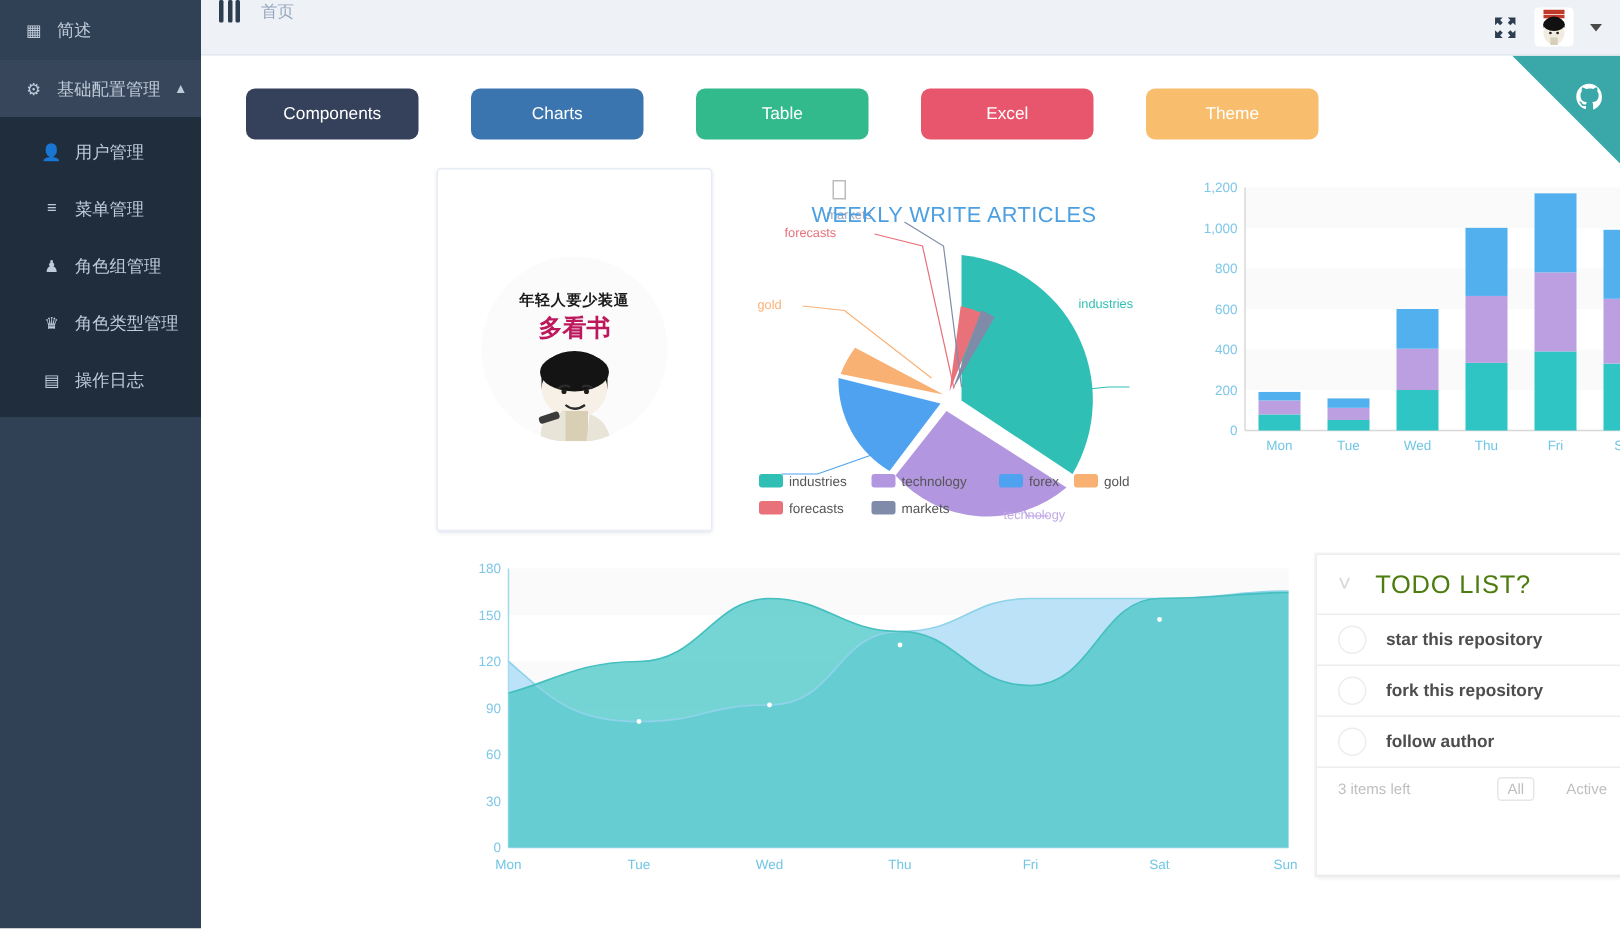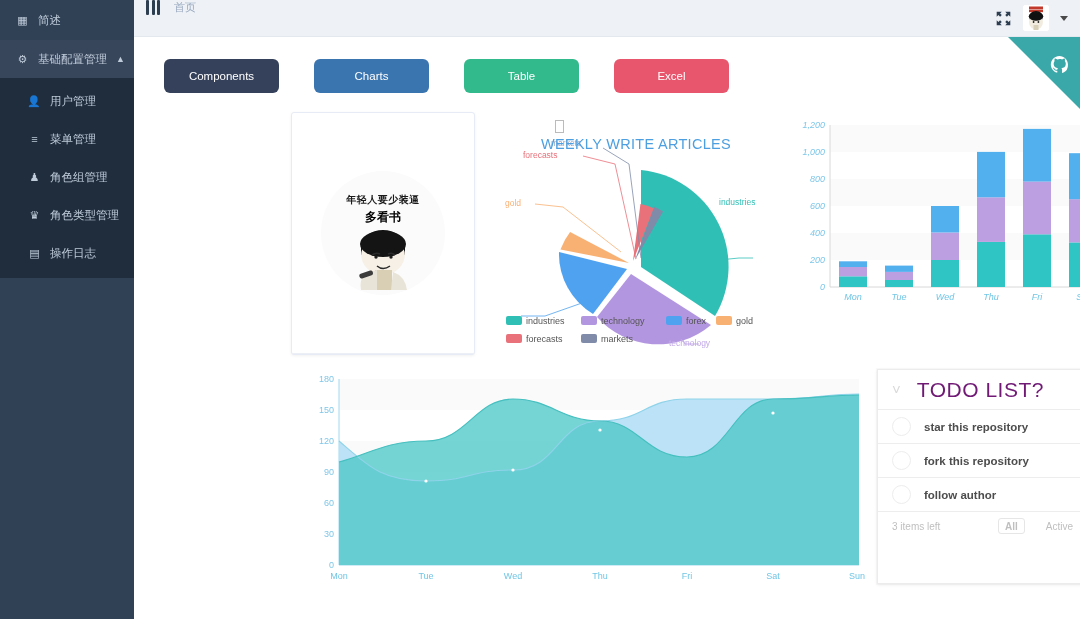--- a/index.html
+++ b/index.html
@@ -62,60 +62,60 @@
     box-shadow: 0 1px 3px rgba(0,0,0,.06);
   }
   .profile { width: 224px; margin-left: 157px; height: 243px; display: flex; flex-direction: column; }
   .profile-top { flex: 1; display: flex; align-items: center; justify-content: center;
                  border-bottom: 1px solid #eceff5; }
   .pavatar { width: 124px; height: 124px; border-radius: 50%; background: #fbfbfb;
              position: relative; overflow: hidden; display: flex; flex-direction: column;
              align-items: center; justify-content: flex-start; padding-top: 22px; }
   .pav-l1 { font-size: 10px; color: #1a1a1a; font-weight: bold; letter-spacing: .5px;
             font-family: "DejaVu Sans", sans-serif; }
-  .pav-l2 { font-size: 12px; color: #000000; font-weight: bold; margin-top: 2px;
+  .pav-l2 { font-size: 16px; color: #be185d; font-weight: bold; margin-top: 2px;
             font-family: "DejaVu Sans", sans-serif; }
   .profile-bottom { padding: 12px 14px 14px; }
   .pname { font-size: 21px; color: #1a1a1a; font-family: "DejaVu Sans", sans-serif; }
   .pstats { margin-top: 9px; display: flex; gap: 26px; font-size: 11px; color: #555; }
 
   .pie-box { width: 260px; margin-left: 28px; position: relative; height: 245px; }
   .pie-title { position: absolute; left: 38px; top: 24px; font-size: 14.5px;
                color: #4c9fe0; letter-spacing: .3px; white-space: nowrap; }
   .tofu { position: absolute; left: 52px; top: 8px; width: 9px; height: 13px;
           border: 1px solid #bbb; }
 
-  .bar-box { width: 360px; margin-left: 22px; height: 245px; position: relative; font-style: italic; }
+  .bar-box { width: 360px; margin-left: 22px; height: 245px; position: relative; }
 
   
   .row2 { display: flex; padding: 14px 0 0 16px; }
   .area-box { width: 560px; margin-left: 155px; height: 215px; position: relative; }
   .todo {
     width: 330px; margin-left: 12px; background: #fff; border: 1px solid #ececec;
     box-shadow: 0 1px 3px rgba(0,0,0,.08), 0 0 0 1px rgba(0,0,0,.02);
     position: relative;
   }
   .todo::after {
     content: ""; position: absolute; left: 4px; right: 4px; bottom: -5px; height: 5px;
     background: #fff; border: 1px solid #ececec; border-top: none; z-index: -1;
   }
   .todo-head { height: 40px; display: flex; align-items: center; gap: 16px;
                padding: 0 14px; border-bottom: 1px solid #ededed; }
   .todo-chev { color: #d9d9d9; font-size: 15px; cursor: pointer; }
-  .todo-title { font-size: 21px; color: #701a75; letter-spacing: .5px; }
+  .todo-title { font-size: 17px; color: #4d7c0f; letter-spacing: .5px; }
   .todo-item { height: 34px; display: flex; align-items: center; gap: 13px;
                padding: 0 14px; border-bottom: 1px solid #ededed; }
   .tcheck { width: 19px; height: 19px; border-radius: 50%; border: 1px solid #ededed;
             flex: 0 0 19px; cursor: pointer; }
   .titem-label { font-size: 11.5px; color: #4d4d4d; font-weight: bold; cursor: pointer; }
   .todo-foot { height: 28px; display: flex; align-items: center; padding: 0 14px;
                font-size: 10px; color: #bfbfbf; gap: 14px; }
   .tf-count { width: 92px; }
   .tfilter { padding: 1.5px 6px; border: 1px solid transparent; border-radius: 3px; cursor: pointer; }
-  .tfilter.on { border-color: #e6e6e6; font-weight: bold; }
+  .tfilter.on { border-color: #e6e6e6; }
 
   svg { display: block; }
   .axis-t { font-size: 9px; fill: #7ec7e8; font-family: "Liberation Sans", sans-serif; }
   .axis-b { font-size: 9px; fill: #71c6e5; font-family: "Liberation Sans", sans-serif; }
   .pie-lbl { font-size: 8.5px; font-family: "Liberation Sans", sans-serif; }
   .leg-t { font-size: 9px; fill: #555; font-family: "Liberation Sans", sans-serif; }
 </style>
 </head>
 <body>
 
@@ -202,20 +202,21 @@
                    0 1.34-.01 2.42-.01 2.75 0 .24.16.53.62.44A9.01 9.01 0 0 0 21 11c0-5-4-9-9-9z"></path>
         </g>
       </svg>
     </div>
 
     <div class="btn-row">
       <button class="pbtn" style="background:#35415a">Components</button>
       <button class="pbtn" style="background:#3b75b0">Charts</button>
       <button class="pbtn" style="background:#32ba8c">Table</button>
       <button class="pbtn" style="background:#e8566d">Excel</button>
+      <button class="pbtn" style="background:#f8bd6d">Theme</button>
     </div>
 
     <div class="row1">
 
       <div class="card profile">
         <div class="profile-top">
           <div class="pavatar">
             <div class="pav-l1">年轻人要少装逼</div>
             <div class="pav-l2">多看书</div>
             <svg width="84" height="66" viewBox="0 0 84 66" style="margin-top:-2px">

